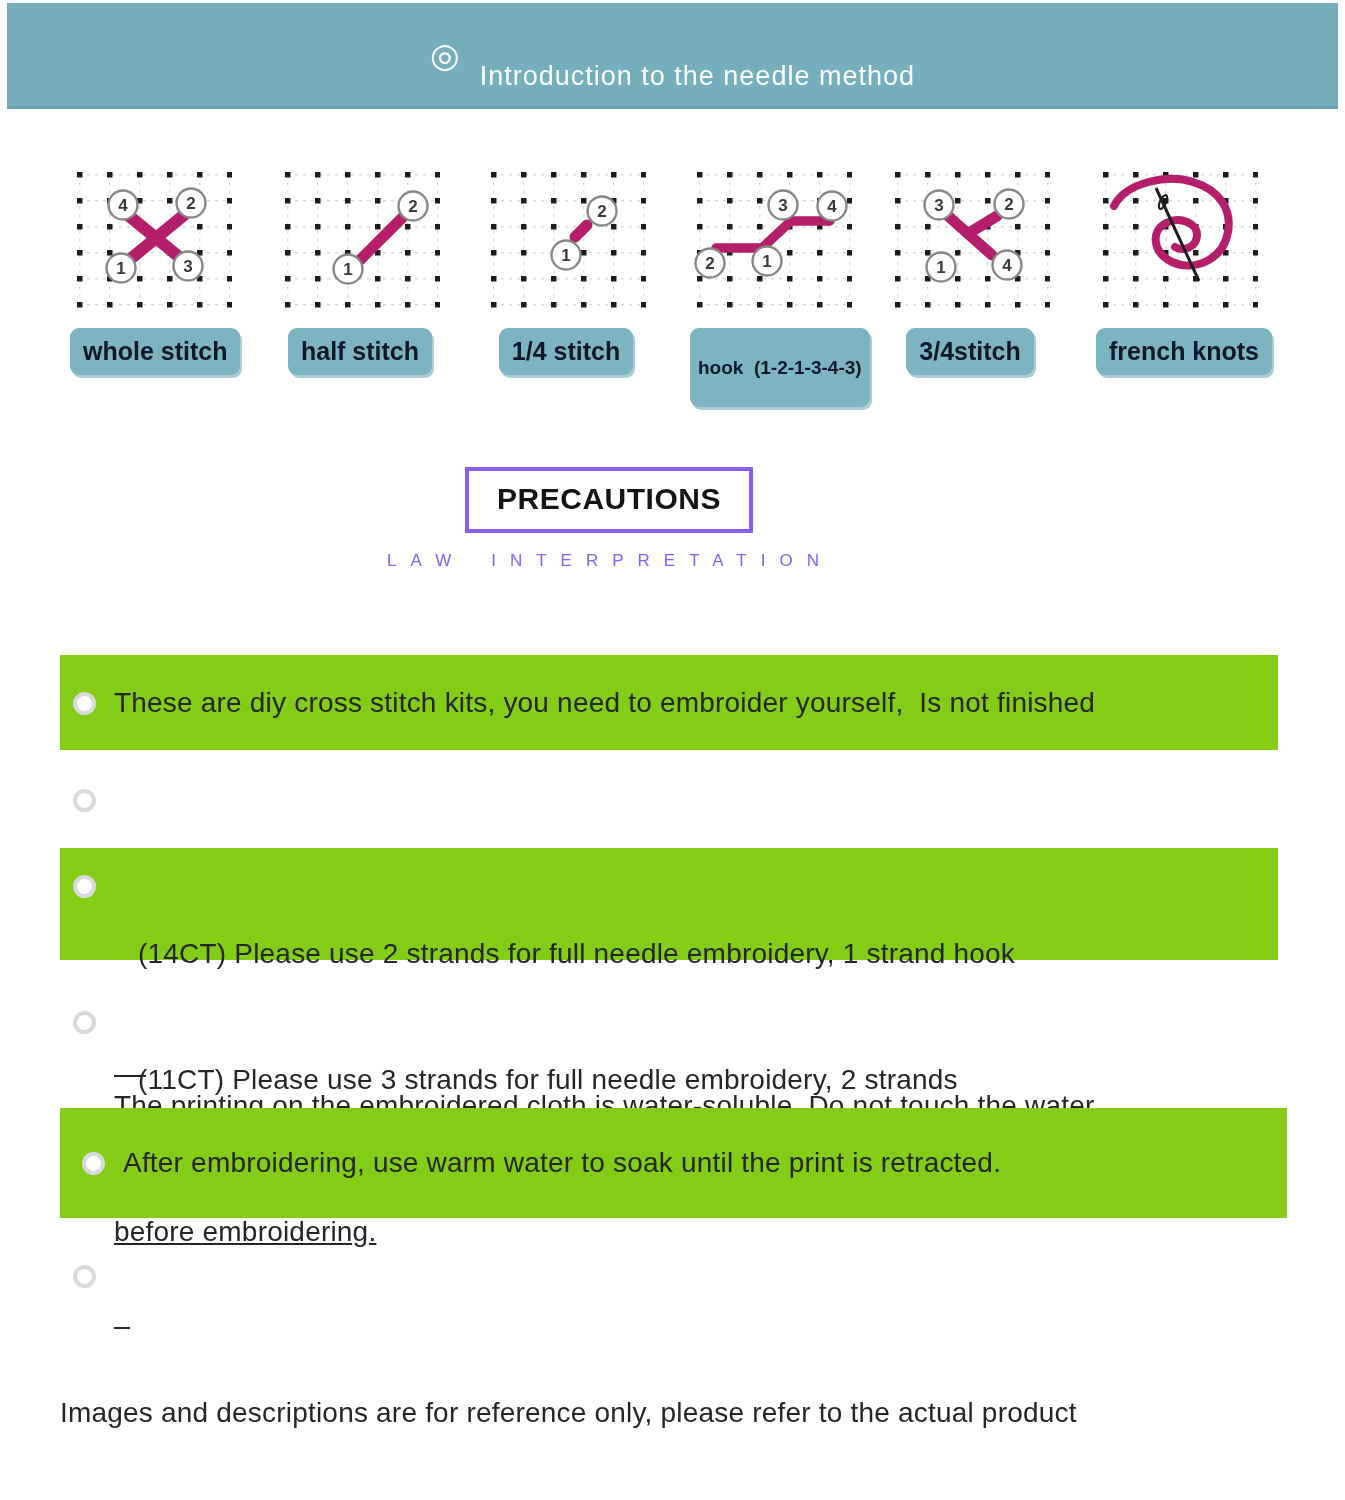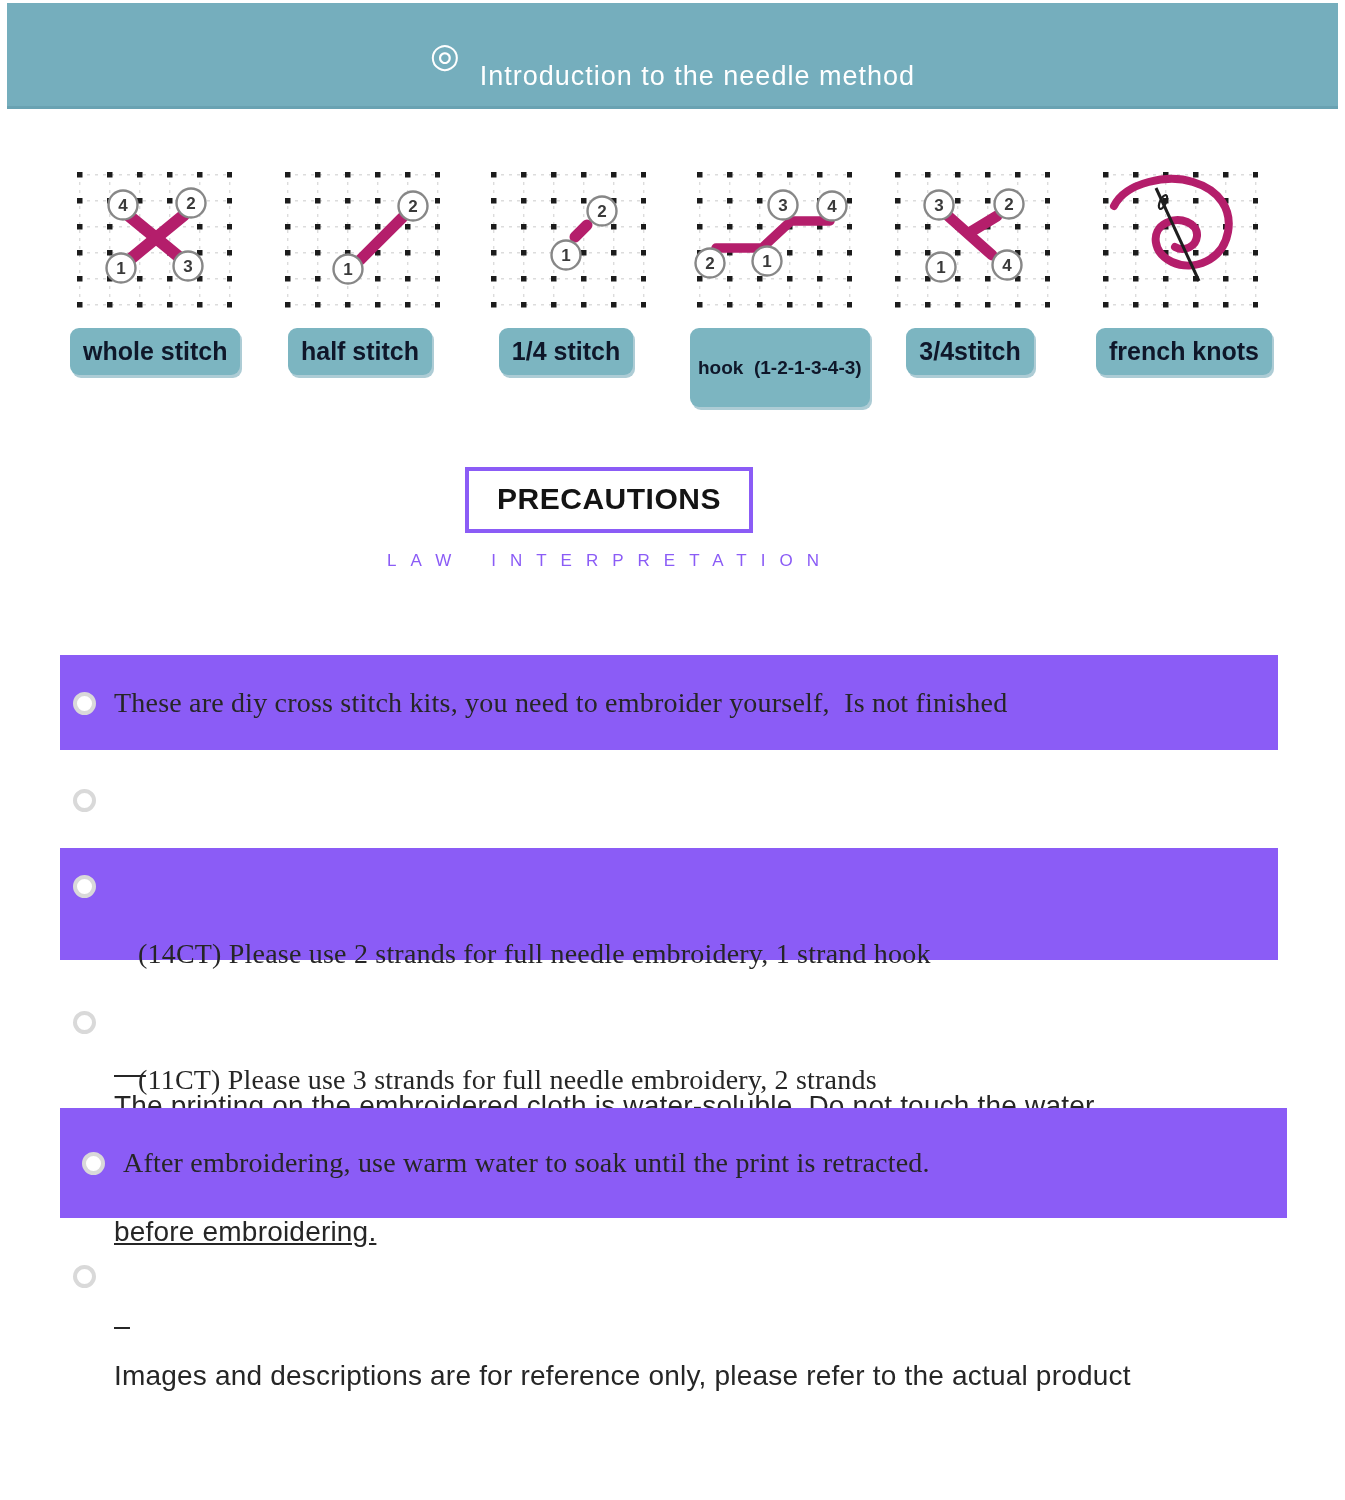--- a/index.html
+++ b/index.html
@@ -37,32 +37,32 @@
     border:4px solid #8b5cf6;text-align:center;line-height:56px;
     font-size:30px;font-weight:bold;color:#141414;letter-spacing:.5px;
   }
   .law{
     position:absolute;left:355px;top:551px;width:510px;text-align:center;
     font-size:17px;color:#8b5cf6;letter-spacing:14px;white-space:nowrap;
   }
   .law .w2{margin-left:26px;}
   
   .item{position:absolute;left:60px;width:1218px;display:flex;align-items:flex-start;}
-  .item.band{background:#8b5cf6;font-family:Liberation Serif, serif;}
+  .item.band{background:#84cc16;}
   .bullet{
     flex:0 0 auto;width:15px;height:15px;margin-left:13px;margin-right:18px;
     border:4px solid #d9d9d9;border-radius:50%;background:#fff;
   }
   .lines{font-size:28px;color:#262626;letter-spacing:.2px;white-space:pre-wrap;}
   .i1{top:655px;height:95px;} .i1 .lines{line-height:34px;padding-top:31px;} .i1 .bullet{margin-top:37px;}
   .i2{top:780px;height:50px;} .i2 .lines{line-height:34px;padding-top:3px;}  .i2 .bullet{margin-top:9px;}
   .i3{top:848px;height:112px;} .i3 .lines{line-height:42px;padding-top:1px;margin-left:24px;} .i3 .bullet{margin-top:27px;}
   .i4{top:1001px;height:90px;} .i4 .lines{line-height:42px;text-decoration:underline;} .i4 .bullet{margin-top:10px;}
   .i5{top:1108px;height:110px;padding-left:9px;} .i5 .lines{line-height:34px;padding-top:38px;} .i5 .bullet{margin-top:44px;}
-  .i6{top:1251px;height:250px;} .i6 .lines{line-height:50px;} .i6 .bullet{margin-top:14px;}
+  .i6{top:1251px;height:250px;flex-direction:column;} .i6 .lines{line-height:50px;} .i6 .bullet{margin-top:14px;}
 </style>
 </head>
 <body>
 
 <div class="header">
   <span class="hicon">◎</span>
   <span class="htitle">Introduction to the needle method</span>
 </div>
 
 <div class="diagrams">

